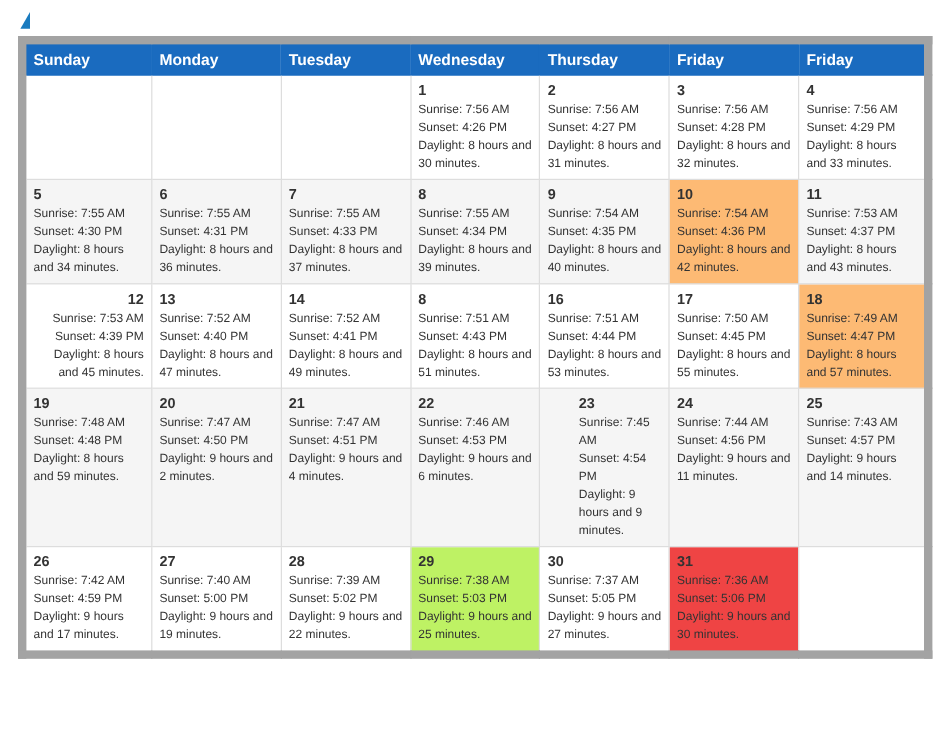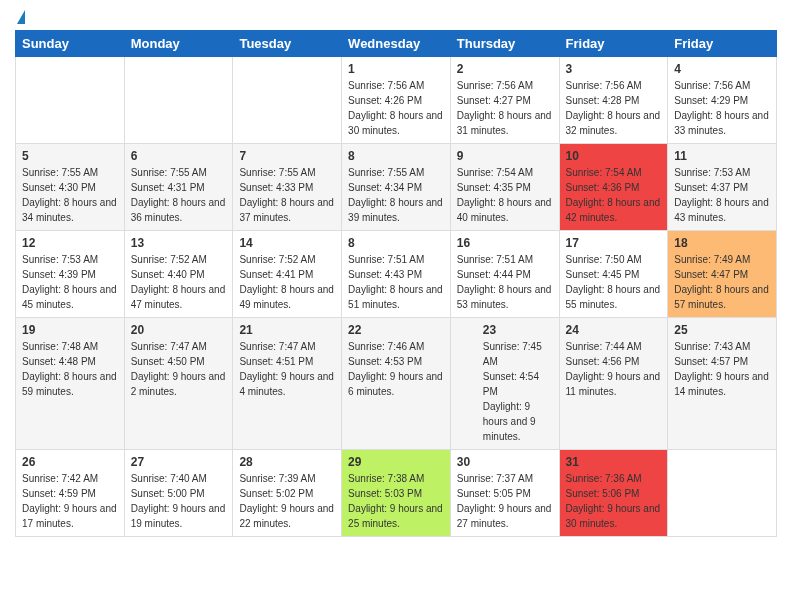--- a/index.html
+++ b/index.html
@@ -54,21 +54,21 @@
       line-height: 1.2;
     }
     .cal-subtitle {
       font-size: 14px;
       color: #333;
       margin-top: 2px;
     }
     .calendar {
       width: 100%;
       border-collapse: collapse;
-      border: 1px solid #a3a3a3;
+      border: 7px solid #a3a3a3;
     }
     .calendar th {
       background-color: #1a6bbf;
       color: #fff;
       text-align: left;
       padding: 5px 6px;
       font-size: 13px;
       font-weight: bold;
       border: 1px solid #1a6bbf;
     }
@@ -170,31 +170,31 @@
           <div class="day-info">Sunrise: 7:55 AM<br>Sunset: 4:33 PM<br>Daylight: 8 hours and 37 minutes.</div>
         </td>
         <td style="background-color: rgb(245, 245, 245);">
           <span class="day-num">8</span>
           <div class="day-info">Sunrise: 7:55 AM<br>Sunset: 4:34 PM<br>Daylight: 8 hours and 39 minutes.</div>
         </td>
         <td style="background-color: rgb(245, 245, 245);">
           <span class="day-num">9</span>
           <div class="day-info">Sunrise: 7:54 AM<br>Sunset: 4:35 PM<br>Daylight: 8 hours and 40 minutes.</div>
         </td>
-        <td style="background-color: #ef4444;">
+        <td style="background-color: #fdba74;">
           <span class="day-num">10</span>
           <div class="day-info">Sunrise: 7:54 AM<br>Sunset: 4:36 PM<br>Daylight: 8 hours and 42 minutes.</div>
         </td>
         <td style="background-color: rgb(245, 245, 245);">
           <span class="day-num">11</span>
           <div class="day-info">Sunrise: 7:53 AM<br>Sunset: 4:37 PM<br>Daylight: 8 hours and 43 minutes.</div>
         </td>
       </tr>
       <tr>
-        <td style="background-color: rgb(255, 255, 255);">
+        <td style="background-color: rgb(255, 255, 255); text-align: right;">
           <span class="day-num">12</span>
           <div class="day-info">Sunrise: 7:53 AM<br>Sunset: 4:39 PM<br>Daylight: 8 hours and 45 minutes.</div>
         </td>
         <td style="background-color: rgb(255, 255, 255);">
           <span class="day-num">13</span>
           <div class="day-info">Sunrise: 7:52 AM<br>Sunset: 4:40 PM<br>Daylight: 8 hours and 47 minutes.</div>
         </td>
         <td style="background-color: rgb(255, 255, 255);">
           <span class="day-num">14</span>
           <div class="day-info">Sunrise: 7:52 AM<br>Sunset: 4:41 PM<br>Daylight: 8 hours and 49 minutes.</div>

